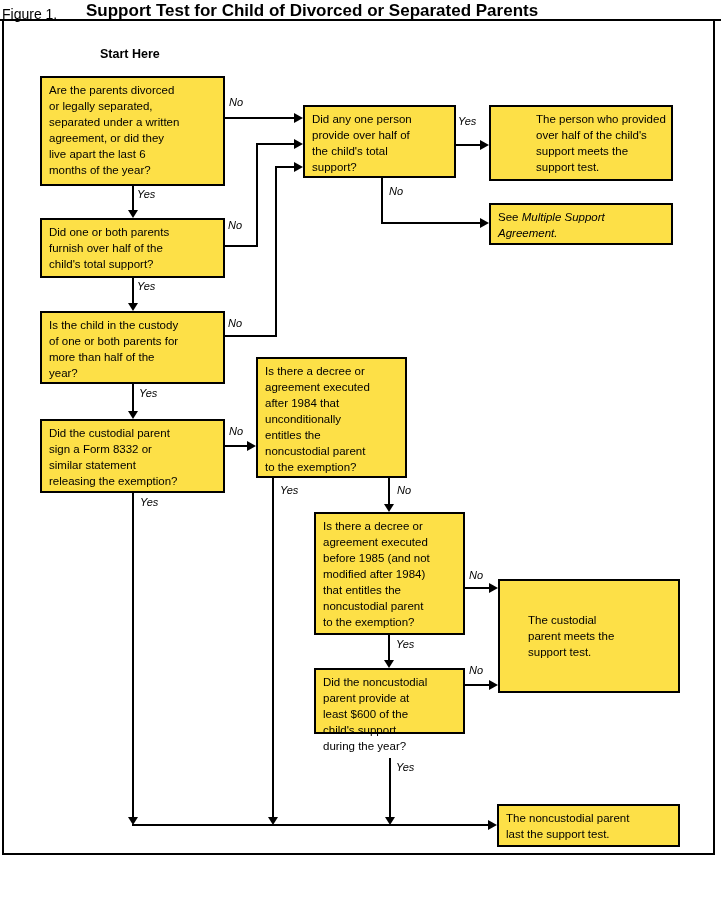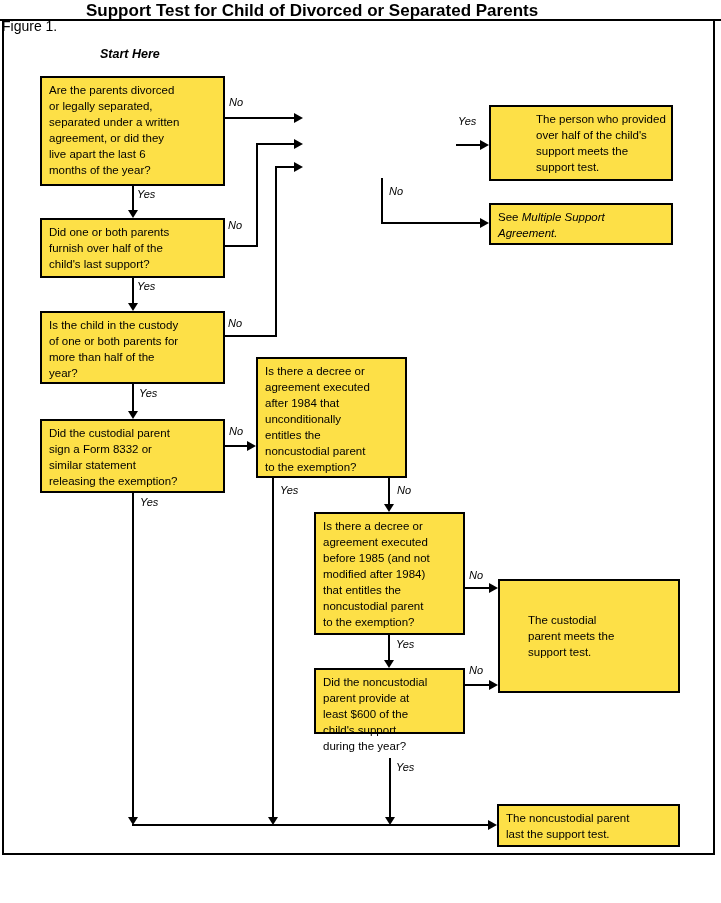--- a/index.html
+++ b/index.html
@@ -1,26 +1,26 @@
 <!DOCTYPE html>
 <html><head>
 <meta charset="utf-8">
 <style>
   html,body { margin:0; padding:0; background:#fff; }
   .stage {
     position:relative; width:721px; height:903px; background:#fff;
     font-family:"Liberation Sans", sans-serif; color:#000; overflow:hidden;
   }
-  .fig-label { position:absolute; left:2px; top:18px; font-size:14px; font-weight:normal; }
+  .fig-label { position:absolute; left:2px; top:6px; font-size:14px; font-weight:normal; }
   .fig-title { position:absolute; left:86px; top:1px; font-size:17px; font-weight:bold; }
   .top-rule { position:absolute; left:0; top:19px; width:721px; height:2px; background:#000; }
   .outer-border { position:absolute; left:2px; top:19px; width:713px; height:836px;
     border:2px solid #000; box-sizing:border-box; }
   .start-here { position:absolute; left:100px; top:47px; font-size:12.5px;
-    font-weight:bold; font-style:italic; }
+    font-weight:bold; }
   .node {
     position:absolute; border:2px solid #000; background:#fde047; box-sizing:border-box;
     font-size:11.5px; line-height:16px; padding:4px 4px 4px 7px; white-space:pre-line;
   }
   .node.centered { display:flex; align-items:center; padding-left:34px; }
   .ln { position:absolute; background:#000; }
   .ar { position:absolute; width:0; height:0;
     border-top:5px solid transparent; border-bottom:5px solid transparent;
     border-left:9px solid #000; }
   .ad { position:absolute; width:0; height:0;
@@ -43,32 +43,36 @@
 
   <div class="node" style="left:40px; top:76px; width:185px; height:110px;">Are the parents divorced
 or legally separated,
 separated under a written
 agreement, or did they
 live apart the last 6
 months of the year?</div>
 
   <div class="node" style="left:40px; top:218px; width:185px; height:60px;">Did one or both parents
 furnish over half of the
-child's last support?</div>
+child's total support?</div>
 
   <div class="node" style="left:40px; top:311px; width:185px; height:73px;">Is the child in the custody
 of one or both parents for
 more than half of the
 year?</div>
 
   <div class="node" style="left:40px; top:419px; width:185px; height:74px;">Did the custodial parent
 sign a Form 8332 or
 similar statement
 releasing the exemption?</div>
 
+  <div class="node" style="left:303px; top:105px; width:153px; height:73px;">Did any one person
+provide over half of
+the child's total
+support?</div>
 
   <div class="node" style="left:489px; top:105px; width:184px; height:76px;padding-left:45px;">The person who provided
 over half of the child's
 support meets the
 support test.</div>
 
   <div class="node" style="left:489px; top:203px; width:184px; height:42px;"><span>See </span><span class="it">Multiple Support
 Agreement.</span></div>
 
   <div class="node" style="left:256px; top:357px; width:151px; height:121px;">Is there a decree or

